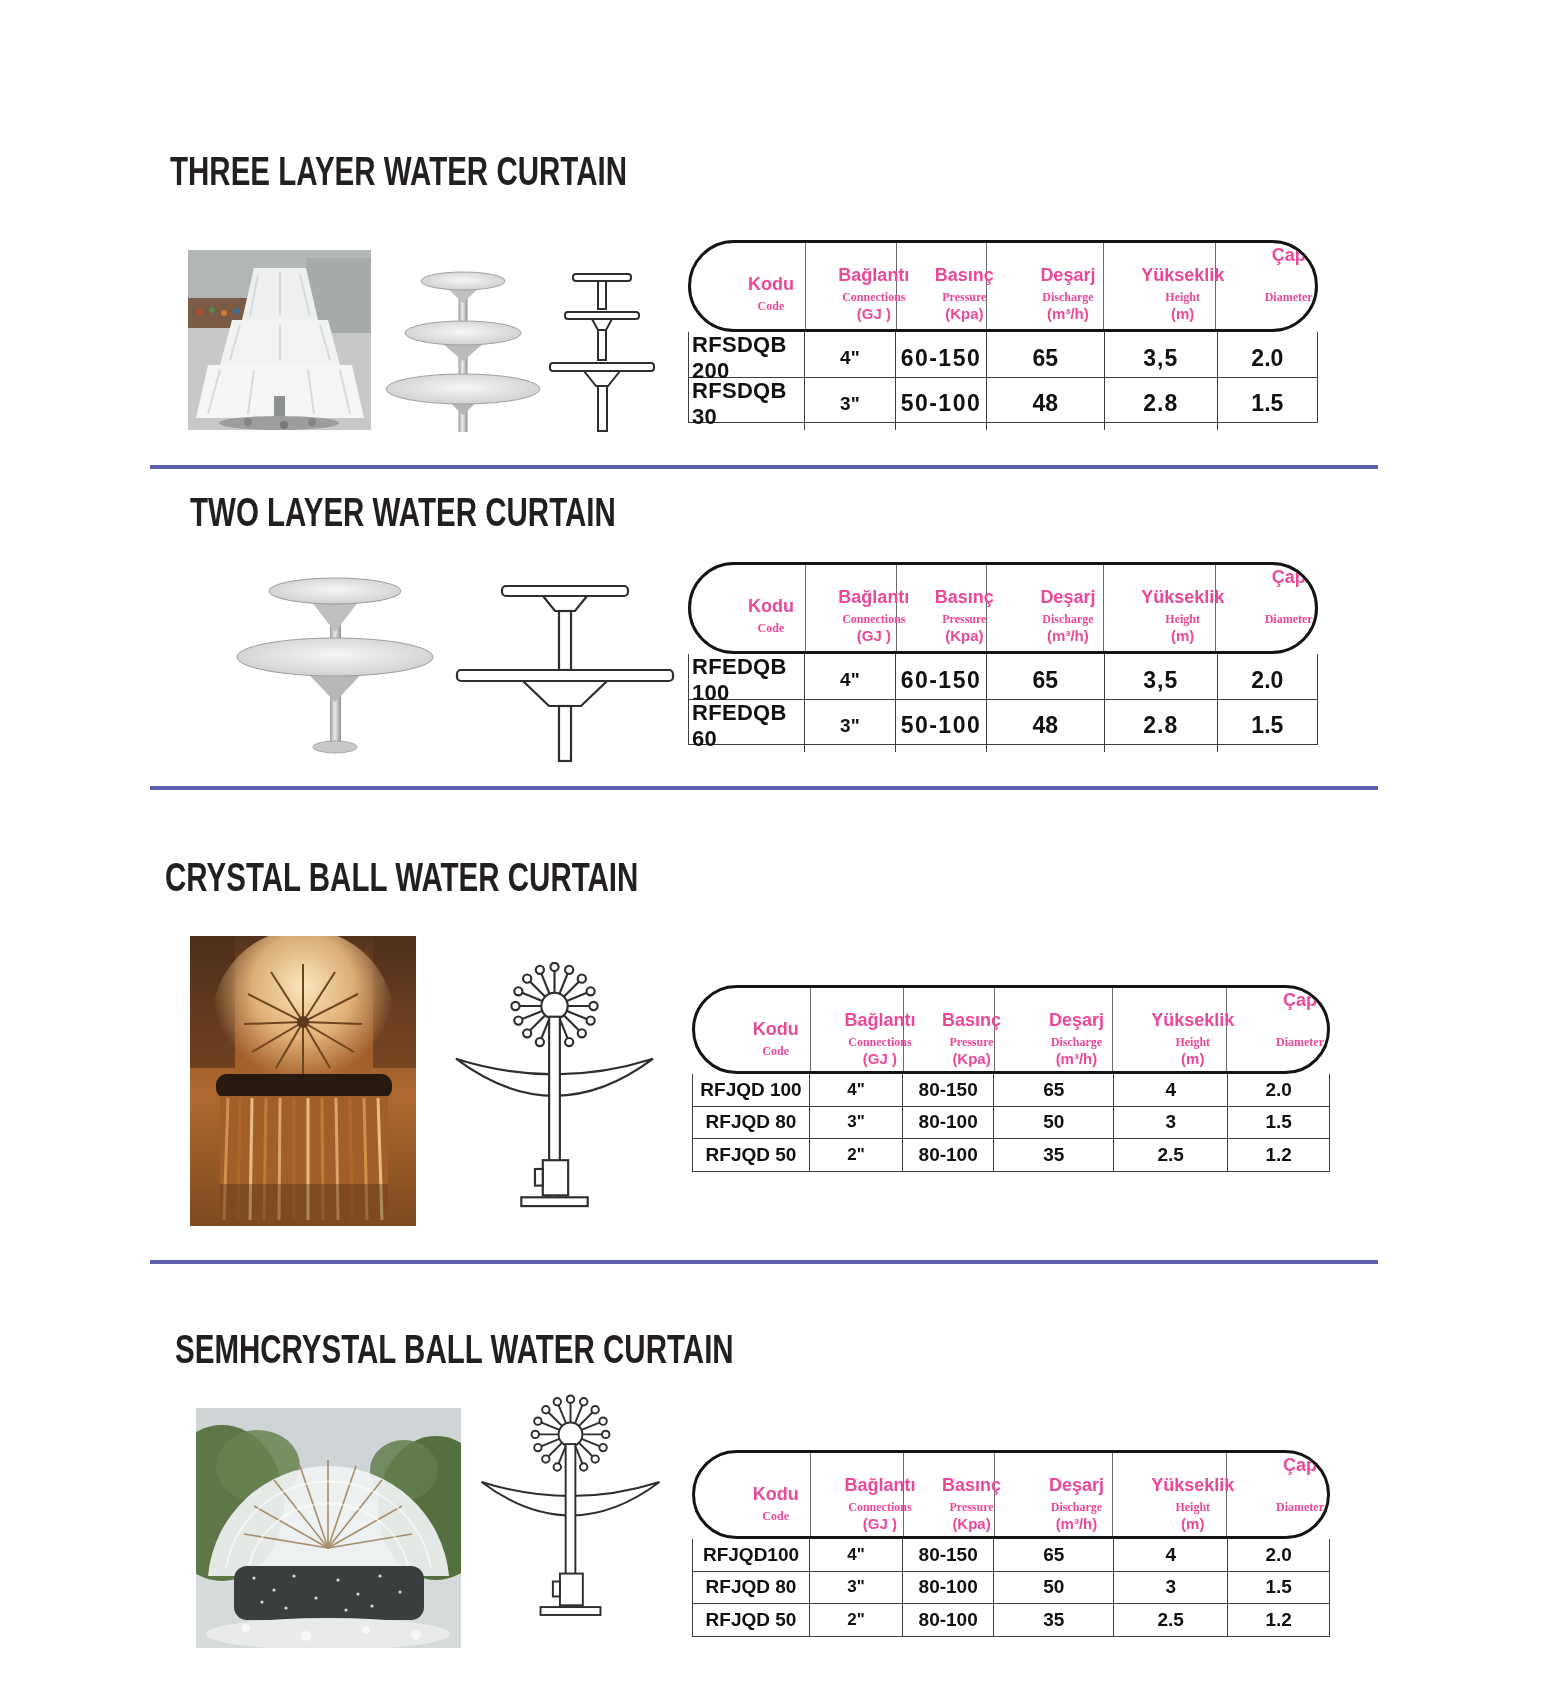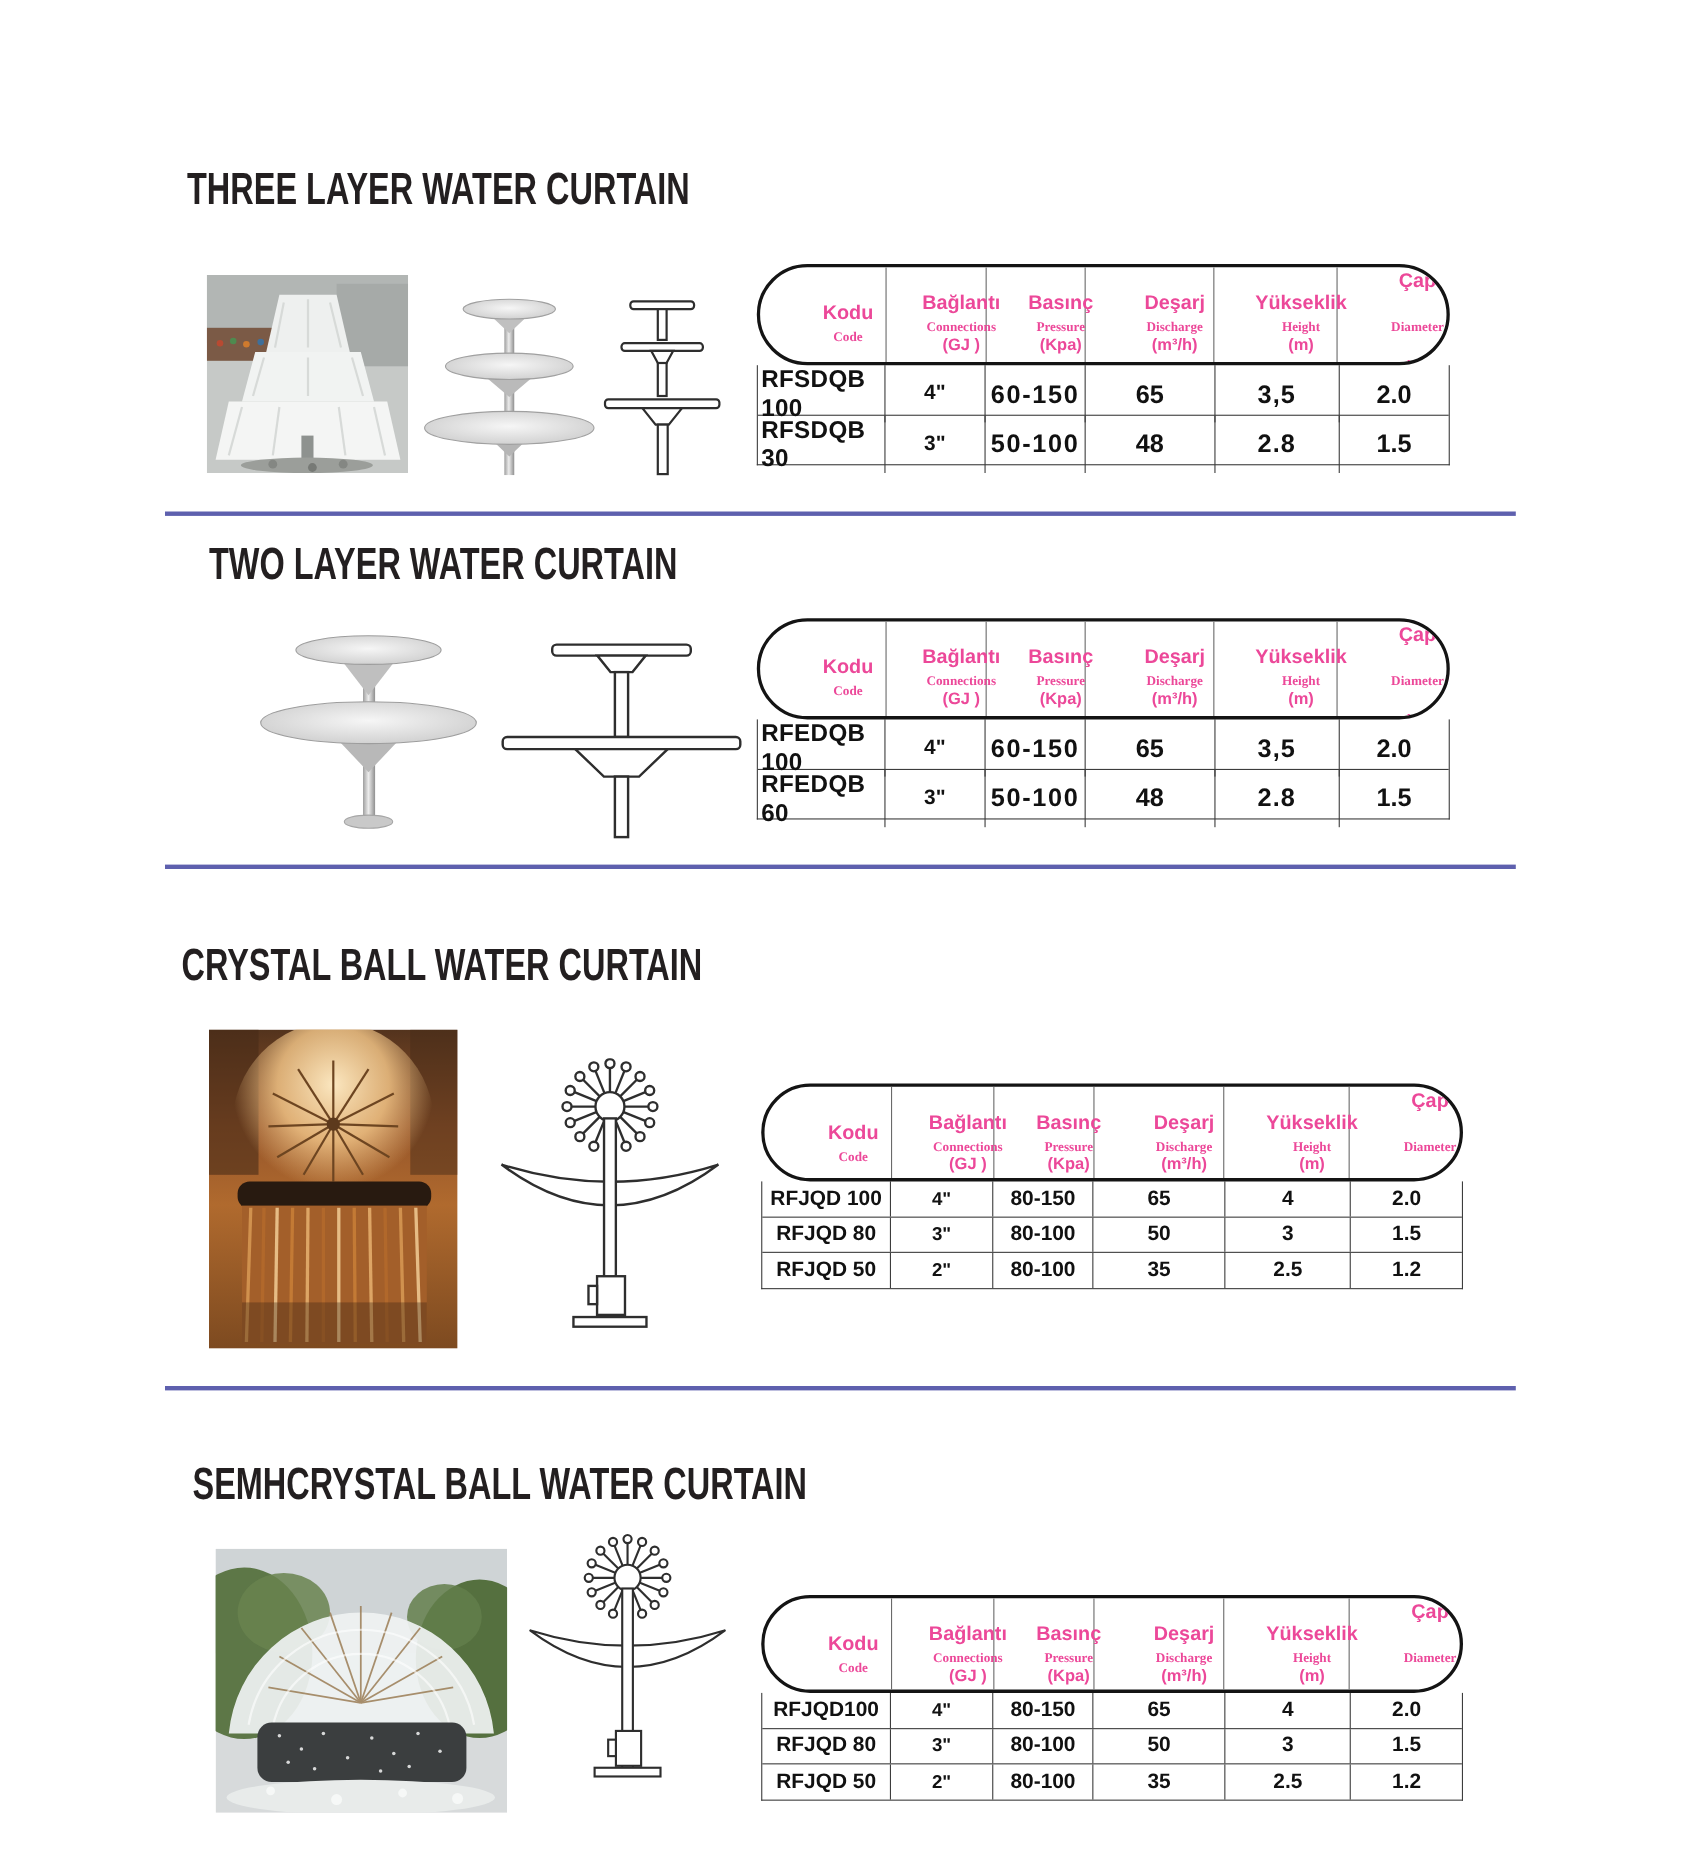--- a/index.html
+++ b/index.html
@@ -215,21 +215,21 @@
           <div class="l3">(m)</div>
         </div>
       <div class="hcell">
           <div class="l1">Çap</div>
           <div class="l2">Diameter</div>
           <div class="l3">(m)</div>
         </div>
     </div>
     <div class="tbody">
       <div class="trow">
-        <div class="tcell code">RFSDQB 100</div>
+        <div class="tcell code">RFSDQB 200</div>
         <div class="tcell conn">4"</div>
         <div class="tcell pressure">60-150</div>
         <div class="tcell">65</div>
         <div class="tcell height">3,5</div>
         <div class="tcell">2.0</div>
       </div>
       <div class="trow">
         <div class="tcell code">RFSDQB 30</div>
         <div class="tcell conn">3"</div>
         <div class="tcell pressure">50-100</div>

